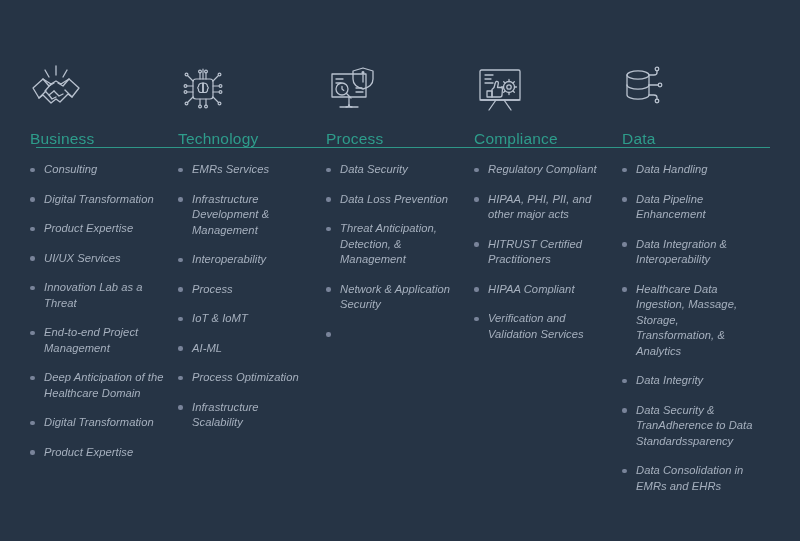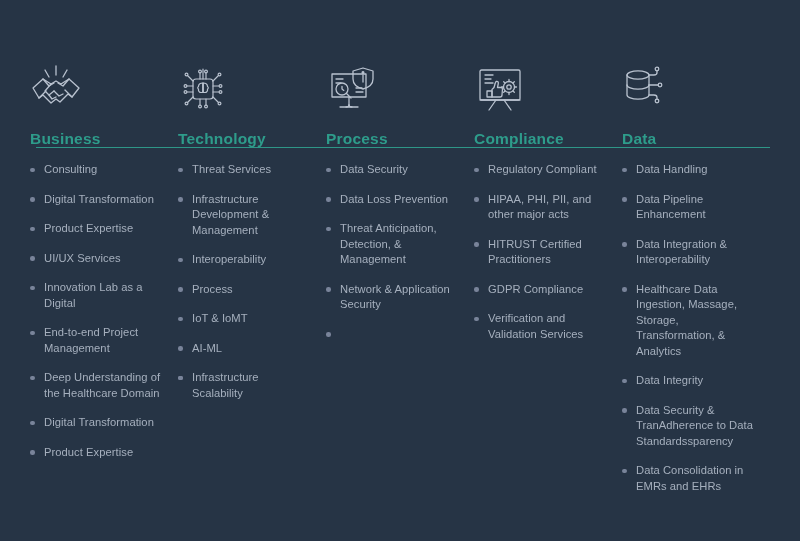--- a/index.html
+++ b/index.html
@@ -36,21 +36,21 @@
     display: flex;
     align-items: center;
     justify-content: flex-start;
     margin-bottom: 10px;
   }
   .icon-wrap svg {
     display: block;
   }
   .col-title {
     font-size: 15.5px;
-    font-weight: bold;
+    font-weight: normal;
     color: #2e9c8b;
     letter-spacing: 0.2px;
     line-height: 18px;
     margin: 0 0 12px 0;
     white-space: nowrap;
   }
   .divider-line {
     position: absolute;
     left: 36px;
     top: 147px;
@@ -78,20 +78,21 @@
     position: absolute;
     left: 0;
     top: 5.5px;
     width: 4.5px;
     height: 4.5px;
     border-radius: 50%;
     background: #79849a;
   }
   .item-text {
     display: block;
+    font-style: italic;
   }
 </style>
 </head>
 <body>
 
 <div class="board">
 
   <div class="divider-line"></div>
 
   <div class="columns">
@@ -125,29 +126,29 @@
         <li class="item">
             <span class="bullet"></span>
             <span class="item-text">Product Expertise</span>
           </li>
         <li class="item">
             <span class="bullet"></span>
             <span class="item-text">UI/UX Services</span>
           </li>
         <li class="item">
             <span class="bullet"></span>
-            <span class="item-text">Innovation Lab as a Digital</span>
+            <span class="item-text">Innovation Lab as a Threat</span>
           </li>
         <li class="item">
             <span class="bullet"></span>
             <span class="item-text">End-to-end Project Management</span>
           </li>
         <li class="item">
             <span class="bullet"></span>
-            <span class="item-text">Deep Understanding of the Healthcare Domain</span>
+            <span class="item-text">Deep Anticipation of the Healthcare Domain</span>
           </li>
         <li class="item">
             <span class="bullet"></span>
             <span class="item-text">Digital Transformation</span>
           </li>
         <li class="item">
             <span class="bullet"></span>
             <span class="item-text">Product Expertise</span>
           </li>
       </ul>
@@ -184,21 +185,21 @@
           <path d="M15 33 L10 38"></path>
             <circle cx="8.5" cy="39.5" r="1.4"></circle>
           <path d="M35 33 L40 38"></path>
             <circle cx="41.5" cy="39.5" r="1.4"></circle>
         </svg>
       </div>
       <div class="col-title">Technology</div>
       <ul class="items">
         <li class="item">
             <span class="bullet"></span>
-            <span class="item-text">Threat Services</span>
+            <span class="item-text">EMRs Services</span>
           </li>
         <li class="item">
             <span class="bullet"></span>
             <span class="item-text">Infrastructure Development &amp; Management</span>
           </li>
         <li class="item">
             <span class="bullet"></span>
             <span class="item-text">Interoperability</span>
           </li>
         <li class="item">
@@ -208,20 +209,21 @@
         <li class="item">
             <span class="bullet"></span>
             <span class="item-text">IoT &amp; IoMT</span>
           </li>
         <li class="item">
             <span class="bullet"></span>
             <span class="item-text">AI-ML</span>
           </li>
         <li class="item">
             <span class="bullet"></span>
+            <span class="item-text">Process Optimization</span>
           </li>
         <li class="item">
             <span class="bullet"></span>
             <span class="item-text">Infrastructure Scalability</span>
           </li>
       </ul>
     </div>
 
     <div class="column">
       <div class="icon-wrap">
@@ -293,21 +295,21 @@
         <li class="item">
             <span class="bullet"></span>
             <span class="item-text">HIPAA, PHI, PII, and other major acts</span>
           </li>
         <li class="item">
             <span class="bullet"></span>
             <span class="item-text">HITRUST Certified Practitioners</span>
           </li>
         <li class="item">
             <span class="bullet"></span>
-            <span class="item-text">GDPR Compliance</span>
+            <span class="item-text">HIPAA Compliant</span>
           </li>
         <li class="item">
             <span class="bullet"></span>
             <span class="item-text">Verification and Validation Services</span>
           </li>
       </ul>
     </div>
 
     <div class="column">
       <div class="icon-wrap">

